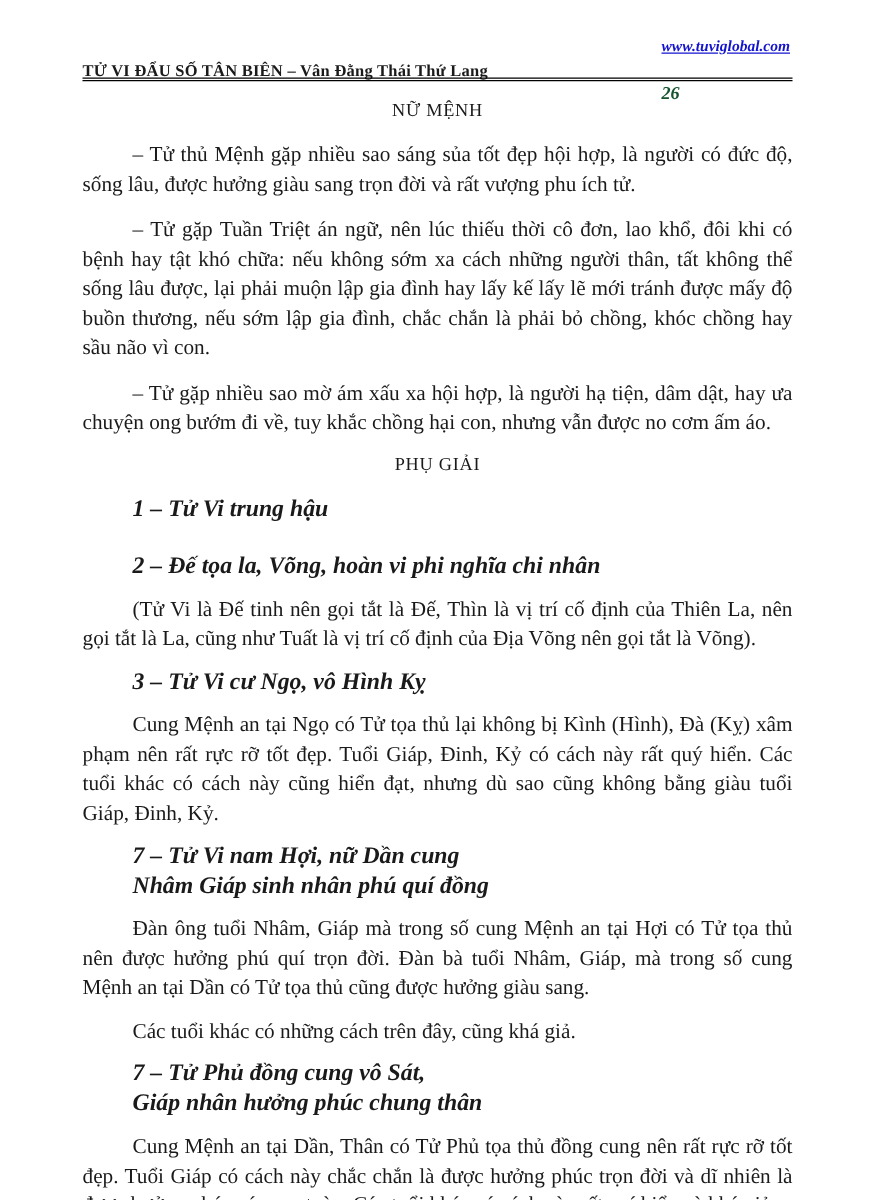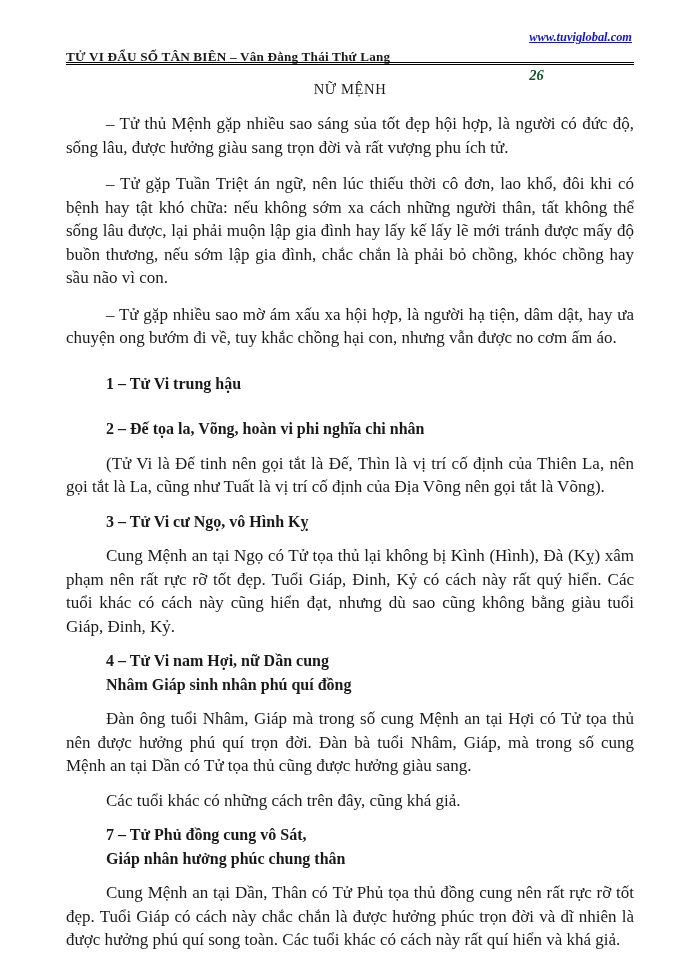--- a/index.html
+++ b/index.html
@@ -98,23 +98,24 @@
     font-size: 17px;
     line-height: 23.5px;
     hyphens: none;
   }
 
   h3.heading {
     margin: 0;
     padding: 0;
     text-indent: 40px;
     font-weight: bold;
-    font-size: 16px;
+    font-size: 19px;
     line-height: 23.5px;
     text-align: left;
+    font-style: italic;
   }
   h3.heading.cont { }
 
   .sp-sm { height: 11px; }
   .sp-md { height: 13px; }
 </style>
 </head>
 <body>
 
 <div class="page">
@@ -135,37 +136,38 @@
 
     <p class="para">– Tử thủ Mệnh gặp nhiều sao sáng sủa tốt đẹp hội hợp, là người có đức độ, sống lâu, được hưởng giàu sang trọn đời và rất vượng phu ích tử.</p>
     <div class="sp-md"></div>
 
     <p class="para">– Tử gặp Tuần Triệt án ngữ, nên lúc thiếu thời cô đơn, lao khổ, đôi khi có bệnh hay tật khó chữa: nếu không sớm xa cách những người thân, tất không thể sống lâu được, lại phải muộn lập gia đình hay lấy kế lấy lẽ mới tránh được mấy độ buồn thương, nếu sớm lập gia đình, chắc chắn là phải bỏ chồng, khóc chồng hay sầu não vì con.</p>
     <div class="sp-md"></div>
 
     <p class="para">– Tử gặp nhiều sao mờ ám xấu xa hội hợp, là người hạ tiện, dâm dật, hay ưa chuyện ong bướm đi về, tuy khắc chồng hại con, nhưng vẫn được no cơm ấm áo.</p>
     <div class="sp-sm"></div>
 
+    <div class="section-title">PHỤ GIẢI</div>
     <div class="sp-sm"></div>
 
     <h3 class="heading">1 – Tử Vi trung hậu</h3>
     <div class="sp-sm"></div>
     <div class="sp-sm"></div>
 
     <h3 class="heading">2 – Đế tọa la, Võng, hoàn vi phi nghĩa chi nhân</h3>
     <div class="sp-sm"></div>
     <p class="para">(Tử Vi là Đế tinh nên gọi tắt là Đế, Thìn là vị trí cố định của Thiên La, nên gọi tắt là La, cũng như Tuất là vị trí cố định của Địa Võng nên gọi tắt là Võng).</p>
     <div class="sp-sm"></div>
 
     <h3 class="heading">3 – Tử Vi cư Ngọ, vô Hình Kỵ</h3>
     <div class="sp-sm"></div>
     <p class="para">Cung Mệnh an tại Ngọ có Tử tọa thủ lại không bị Kình (Hình), Đà (Kỵ) xâm phạm nên rất rực rỡ tốt đẹp. Tuổi Giáp, Đinh, Kỷ có cách này rất quý hiển. Các tuổi khác có cách này cũng hiển đạt, nhưng dù sao cũng không bằng giàu tuổi Giáp, Đinh, Kỷ.</p>
     <div class="sp-sm"></div>
 
-    <h3 class="heading">4 – Tử Vi nam Hợi, nữ Dần cung</h3>
+    <h3 class="heading">7 – Tử Vi nam Hợi, nữ Dần cung</h3>
     <h3 class="heading cont">Nhâm Giáp sinh nhân phú quí đồng</h3>
     <div class="sp-sm"></div>
     <p class="para">Đàn ông tuổi Nhâm, Giáp mà trong số cung Mệnh an tại Hợi có Tử tọa thủ nên được hưởng phú quí trọn đời. Đàn bà tuổi Nhâm, Giáp, mà trong số cung Mệnh an tại Dần có Tử tọa thủ cũng được hưởng giàu sang.</p>
     <div class="sp-sm"></div>
     <p class="para">Các tuổi khác có những cách trên đây, cũng khá giả.</p>
     <div class="sp-sm"></div>
 
     <h3 class="heading">7 – Tử Phủ đồng cung vô Sát,</h3>
     <h3 class="heading cont">Giáp nhân hưởng phúc chung thân</h3>
     <div class="sp-sm"></div>

